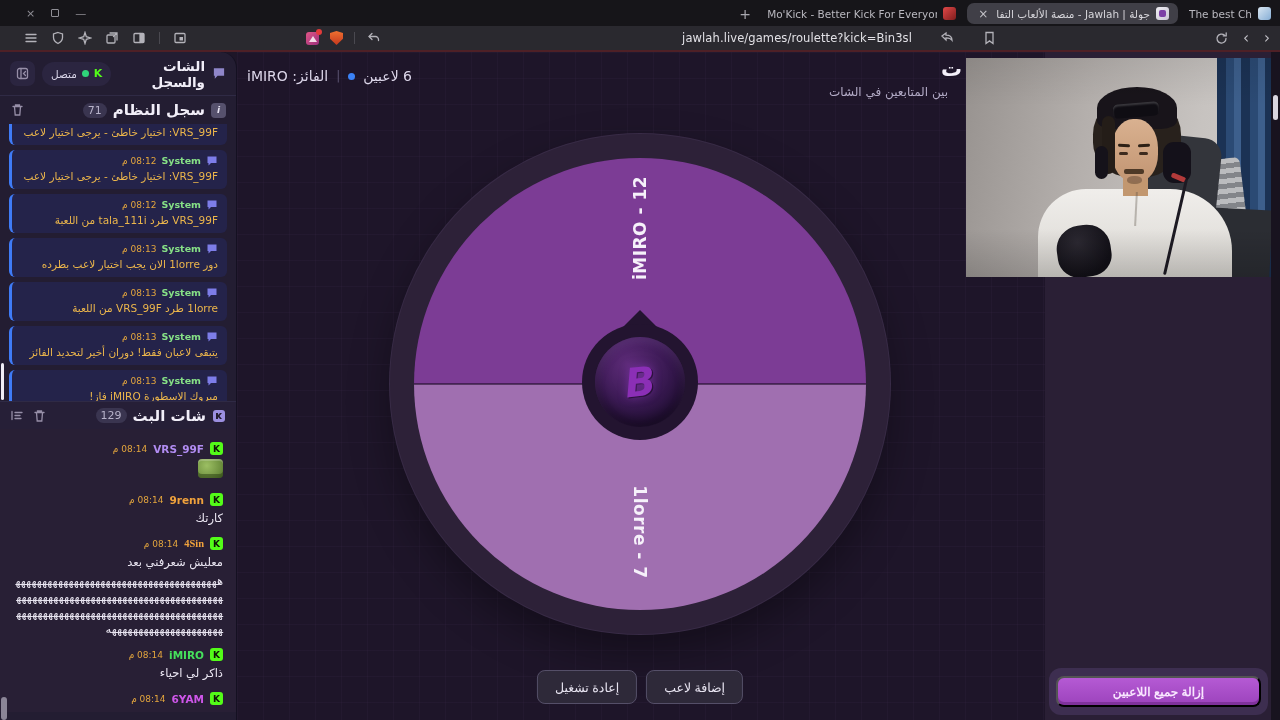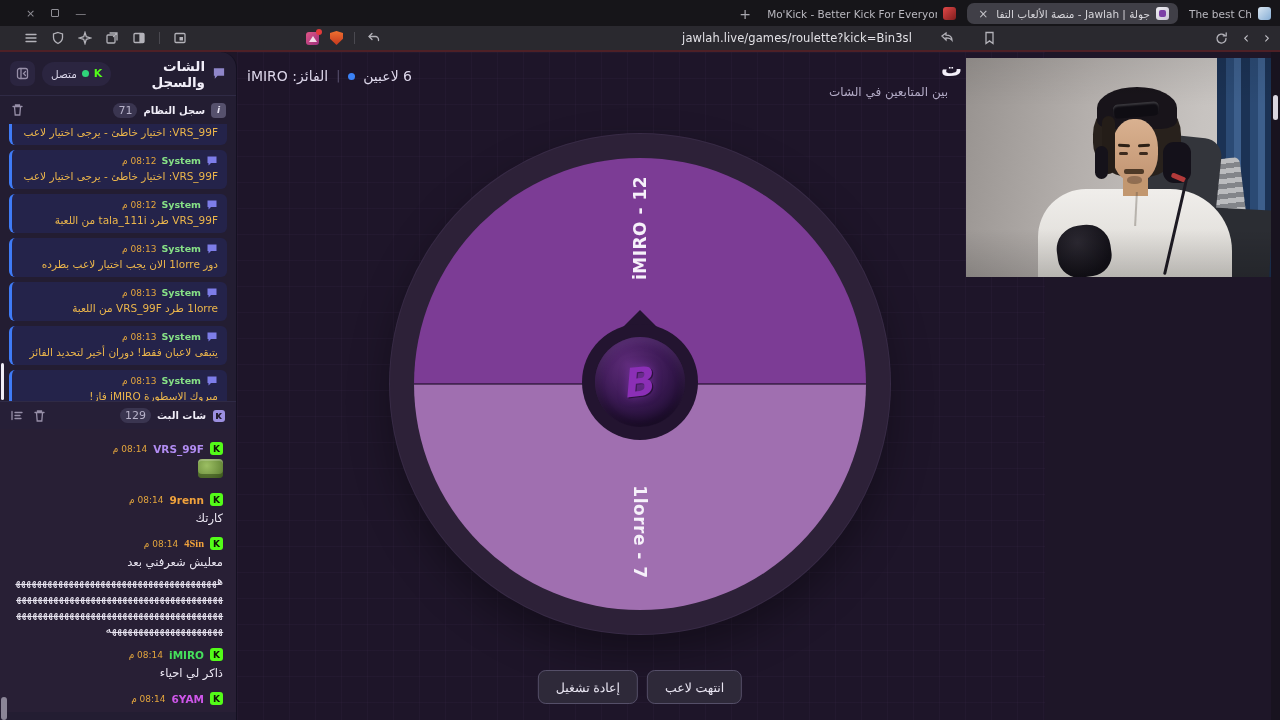--- a/index.html
+++ b/index.html
@@ -61,21 +61,21 @@
     align-items:center;justify-content:center}
   .status-pill{height:24px;border-radius:12px;background:#2b2540;display:flex;align-items:center;
     gap:5px;padding:0 9px;direction:ltr}
   .status-pill .lbl{color:#d9d5e8;font-size:10.5px}
   .status-dot{width:7px;height:7px;border-radius:50%;background:#2fd47a}
   .kick-k{color:#53fc18;font-size:11px;font-weight:bold}
   .sb-div{height:1px;background:#2f2a45}
 
   .sec-header{height:28px;display:flex;align-items:center;justify-content:space-between;padding:0 10px}
   .sec-right{display:flex;align-items:center;gap:6px}
-  .sec-title{color:#f1eef8;font-size:10px;font-weight:bold}
+  .sec-title{color:#f1eef8;font-size:15px;font-weight:bold}
   .count-badge{min-width:22px;height:15px;border-radius:8px;background:#3a3550;color:#b7b2c9;
     font-size:11px;display:flex;align-items:center;justify-content:center;padding:0 5px}
   .info-ic{width:15px;height:15px;border-radius:4px;background:#56516d;color:#e8e5f2;font-size:9px;
     font-weight:bold;display:flex;align-items:center;justify-content:center;font-style:italic}
   .sec-left{display:flex;align-items:center;gap:8px;direction:ltr}
 
   .log-list{height:277px;overflow:hidden;padding:0 9px;display:flex;flex-direction:column;gap:5px}
   .log-entry{background:#24234a;border-radius:6px;border-left:3px solid #3f7bf6;padding:3px 9px 5px;flex:0 0 auto}
   .log-entry.partial{margin-top:-24px;padding-top:24px}
   .log-head{display:flex;align-items:center;gap:5px;height:15px}
@@ -505,24 +505,29 @@
       <div class="wheel-label top">iMIRO - 12</div>
       <div class="wheel-label bottom">1lorre - 7</div>
       <div class="hub-pointer"></div>
       <div class="hub"></div>
       <div class="hub-inner">
         <span class="hub-letter">B</span>
       </div>
 
       <div class="btn-row">
         <button class="btn btn-secondary">إعادة تشغيل</button>
-        <button class="btn btn-secondary">انتهت لاعب</button>
+        <button class="btn btn-secondary">إضافة لاعب</button>
       </div>
     </main>
 
+    <div class="rightpanel">
+      <div class="rp-bottom">
+        <button class="btn-remove">إزالة جميع اللاعبين</button>
+      </div>
+    </div>
 
     <div class="pagescroll">
       <div class="thumb"></div>
     </div>
 
     <div class="webcam">
       <div class="cam-curtain"></div>
       <div class="cam-blinds"></div>
       <div class="cam-chair"></div>
       <div class="cam-chair2"></div>

